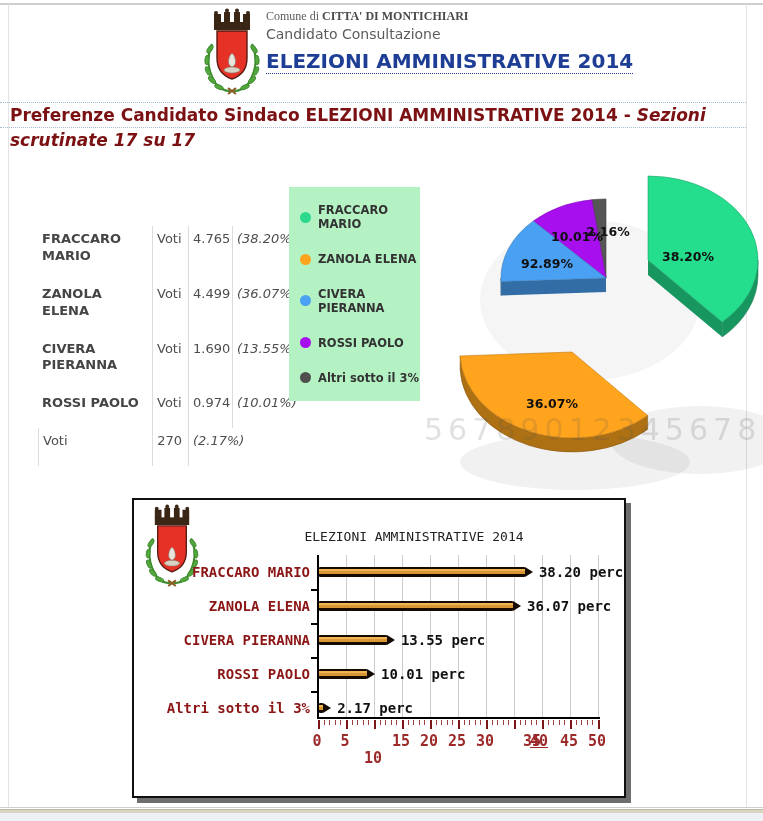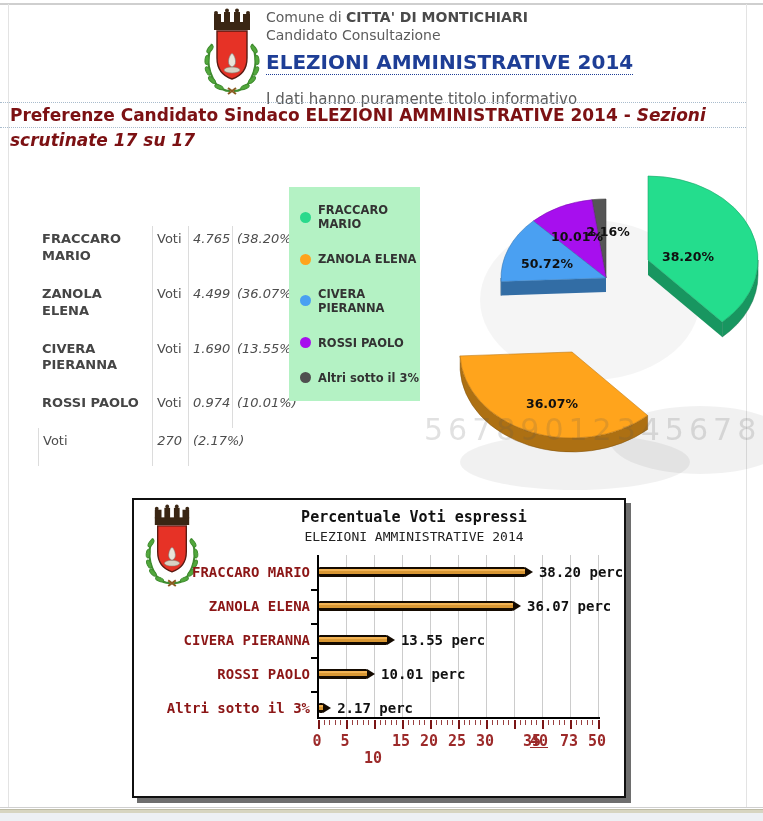--- a/index.html
+++ b/index.html
@@ -11,40 +11,40 @@
   .edge-right{position:absolute;left:746px;top:4px;width:1px;height:803px;background:#e3e3e3;}
   .edge-bottomline{position:absolute;left:0;top:807px;width:763px;height:1px;background:#cfcfcf;}
   .strip-olive{position:absolute;left:0;top:809px;width:763px;height:4px;background:#d7d5c1;border-top:1px solid #bdbba6;}
   .strip-foot{position:absolute;left:0;top:813px;width:763px;height:8px;background:#edf0f4;}
 
   
   .crest{position:absolute;}
   .crest svg{width:100%;height:100%;display:block;}
   #crest-header{left:202px;top:7px;width:60px;height:90px;}
   .header-text{position:absolute;left:266px;top:9px;}
-  .h-line1{font-size:14px;color:#5c5c5c;}
+  .h-line1{font-size:12px;color:#5c5c5c;font-family:Liberation Serif, serif;}
   .h-line1 b{color:#4a4a4a;}
   .h-line2{font-size:14px;color:#5c5c5c;margin-top:2px;}
   .h-title{display:inline-block;margin-top:7px;font-size:20px;font-weight:bold;color:#1e3e96;
            text-decoration:none;border-bottom:1px dotted #1e3e96;cursor:pointer;letter-spacing:0px;}
   .h-disclaimer{font-size:15px;color:#5c5c5c;margin-top:15px;}
 
   
   .banner{position:absolute;left:0;top:102px;width:746px;height:26px;line-height:25px;
           border-top:1px dotted #a9bccd;border-bottom:1px dotted #a9bccd;
           font-size:17px;font-weight:bold;color:#7c1113;padding-left:10px;box-sizing:border-box;}
   .banner span{white-space:pre;}
 
   
   .rtable{position:absolute;left:38px;top:226px;width:250px;display:grid;
           grid-template-columns:114px 36px 44px 66px;font-size:13px;color:#4d4d4d;}
   .rtable .cell{padding:5px 2px 16px 4px;line-height:1.3;}
   .rtable .c-name{font-weight:bold;color:#454545;}
   .rtable .c-sep{border-left:1px solid #dcdcdc;}
-  .rtable .c-num{text-align:right;padding-right:6px;font-style:italic;}
+  .rtable .c-num{text-align:right;padding-right:6px;}
   .rtable .c-pct{text-align:right;font-style:italic;padding-right:2px;}
 
   
   .legend{position:absolute;left:289px;top:187px;width:131px;height:214px;background:#b4f2c4;
           display:flex;flex-direction:column;justify-content:space-around;padding:6px 0;box-sizing:border-box;}
   .legend .item{display:flex;align-items:center;gap:7px;padding-left:11px;}
   .legend .dot{width:11px;height:11px;border-radius:50%;flex:0 0 auto;}
   .legend .lbl{font-size:11.5px;font-weight:bold;color:#333333;}
 
   
@@ -121,21 +121,20 @@
   <path d="M26 80 L34 86 M34 80 L26 86" stroke="#8a5a20" stroke-width="2"></path>
 </svg>
     </div>
   <div class="header-text">
     <div class="h-line1">
       <span>Comune di</span>
       <b>CITTA' DI MONTICHIARI</b>
     </div>
     <div class="h-line2">Candidato Consultazione</div>
     <a class="h-title">ELEZIONI AMMINISTRATIVE 2014</a>
-    <div class="h-disclaimer">I dati hanno puramente titolo informativo</div>
   </div>
 
   <div class="banner">
     <span>Preferenze Candidato Sindaco ELEZIONI AMMINISTRATIVE 2014</span><span> - </span><i>Sezioni scrutinate 17 su 17</i>
   </div>
 
   <div class="rtable" id="results-table">
       <div class="cell c-name">FRACCARO MARIO</div>
       <div class="cell c-sep">Voti</div>
       <div class="cell c-sep c-num">4.765</div>
@@ -194,21 +193,21 @@
         <path d="M606,278 L501.1081949541614,281.58541174722046 L501.1081949541614,295.58541174722046 L606,292 Z" fill="#326da5"></path>
         <path d="M606,278 L591.7920294465657,199.72658153127566 A105,79 0 0 1 605.9999999999999,199 Z" fill="#555555" stroke="#404040" stroke-width="0.6"></path>
         <path d="M606,278 L533.3033018083761,220.9965778649302 A105,79 0 0 1 591.7920294465657,199.72658153127566 Z" fill="#a70fee" stroke="#7d0bb3" stroke-width="0.6"></path>
         <path d="M606,278 L501.1081949541614,281.58541174722046 A105,79 0 0 1 533.3033018083761,220.9965778649302 Z" fill="#4aa0f2" stroke="#3878b6" stroke-width="0.6"></path>
         <path d="M648,260 L648,176 A110,84 0 0 1 722.2671330254184,321.96471714714187 Z" fill="#24dd8d" stroke="#1ba66a" stroke-width="0.6"></path>
         <path d="M572,352 L647.6174445349714,415.44006755540715 A112,86 0 0 1 460.11540795110545,355.9031064589995 Z" fill="#ffa41c" stroke="#bf7b15" stroke-width="0.6"></path>
       </svg>
     <div id="pie-labels">
         <div class="pie-label" style="left: 688px; top: 256px;">38.20%</div>
         <div class="pie-label" style="left: 552px; top: 403px;">36.07%</div>
-        <div class="pie-label" style="left: 547px; top: 263px;">50.72%</div>
+        <div class="pie-label" style="left: 547px; top: 263px;">92.89%</div>
         <div class="pie-label" style="left: 577px; top: 236px;">10.01%</div>
         <div class="pie-label" style="left: 608px; top: 231px;">2.16%</div>
       </div>
   </div>
 
   <div class="chartbox">
     <div class="crest" id="crest-bar">
 <svg viewBox="0 0 60 88" xmlns="http://www.w3.org/2000/svg">
   <g fill="#3a2614">
     <rect x="12" y="14" width="36" height="8"></rect>
@@ -234,21 +233,20 @@
     <ellipse cx="54" cy="63" rx="4.5" ry="2" transform="rotate(-65 54 63)"></ellipse>
     <ellipse cx="50" cy="72" rx="4.5" ry="2" transform="rotate(-45 50 72)"></ellipse>
     <ellipse cx="43" cy="79" rx="4.5" ry="2" transform="rotate(-25 43 79)"></ellipse>
   </g>
   <path d="M15 23 H45 V50 Q45 66 30 71 Q15 66 15 50 Z" fill="#e63226" stroke="#5a1a12" stroke-width="1.4"></path>
   <ellipse cx="30" cy="62" rx="8" ry="3" fill="#d8d2c4" stroke="#8a8374" stroke-width="0.6"></ellipse>
   <path d="M27 50 q3 -9 6 0 q2 7 -3 9 q-5 -2 -3 -9" fill="#e9e5da" stroke="#777" stroke-width="0.6"></path>
   <path d="M26 80 L34 86 M34 80 L26 86" stroke="#8a5a20" stroke-width="2"></path>
 </svg>
       </div>
-    <div class="cb-title">Percentuale Voti espressi</div>
     <div class="cb-sub">ELEZIONI AMMINISTRATIVE 2014</div>
     <div class="plot"></div>
     <div class="ticks-minor"></div>
     <div class="ticks-major"></div>
     <div id="bar-rows">
         <div class="bar-cat" style="top: 64px;">FRACCARO MARIO</div>
         <div class="bar-body" style="left: 185px; top: 67px; width: 205.92px;"></div>
         <div class="bar-tip" style="left: 390.92px; top: 67px;"></div>
         <div class="bar-val" style="left: 404.92px; top: 64px;">38.20 perc</div>
         <div class="bar-cat" style="top: 98px;">ZANOLA ELENA</div>
@@ -271,21 +269,21 @@
     <div id="x-labels">
         <div class="x-lab" style="left: 170px;">0</div>
         <div class="x-lab" style="left: 198px;">5</div>
         <div class="x-lab" style="left: 226px; margin-top: 17px;">10</div>
         <div class="x-lab" style="left: 254px;">15</div>
         <div class="x-lab" style="left: 282px;">20</div>
         <div class="x-lab" style="left: 310px;">25</div>
         <div class="x-lab" style="left: 338px;">30</div>
         <div class="x-lab" style="left: 385px;">35</div>
         <div class="x-lab" style="left: 392px; text-decoration: underline;">40</div>
-        <div class="x-lab" style="left: 422px;">73</div>
+        <div class="x-lab" style="left: 422px;">45</div>
         <div class="x-lab" style="left: 450px;">50</div>
       </div>
     <div id="y-ticks">
         <div class="ytick" style="top: 89px;"></div>
         <div class="ytick" style="top: 123px;"></div>
         <div class="ytick" style="top: 157px;"></div>
         <div class="ytick" style="top: 191px;"></div>
       </div>
   </div>
 

